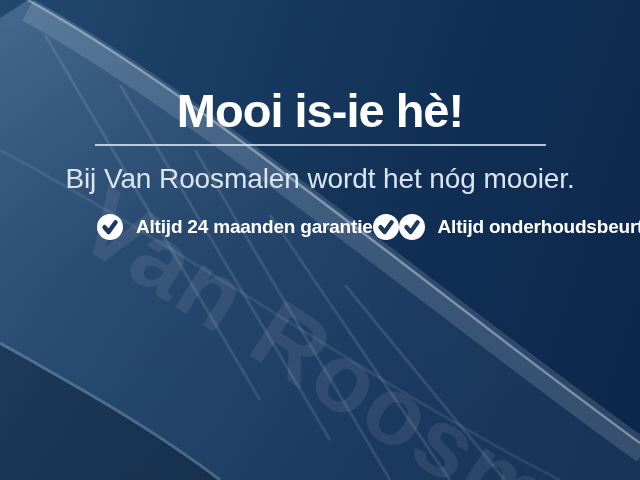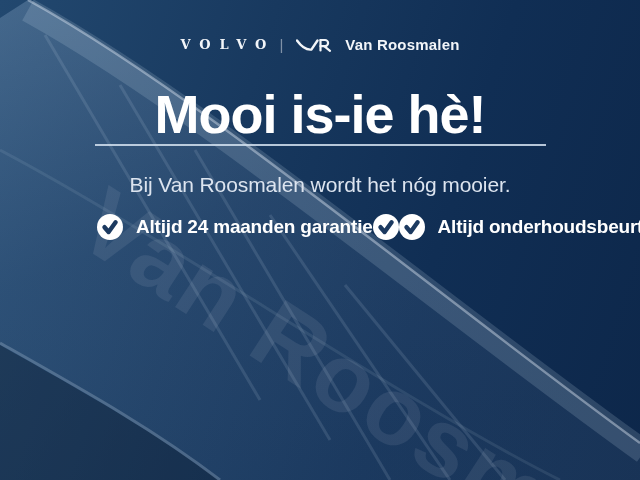--- a/index.html
+++ b/index.html
@@ -18,29 +18,29 @@
   .volvo-wordmark{
     font-family:"DejaVu Serif",serif;font-weight:700;font-size:13px;
     letter-spacing:9px;margin-right:-9px;color:#f2f5f9;
   }
   .logo-sep{color:rgba(255,255,255,.45);font-size:15px;font-weight:300;}
   .vr-mark{display:inline-flex;align-items:center;}
   .dealer-name{font-size:15px;font-weight:600;letter-spacing:.2px;color:#f2f5f9;}
   
   .title{
     position:absolute;top:87px;left:0;right:0;z-index:2;margin:0;
-    text-align:center;font-size:54px;line-height:1;font-weight:700;letter-spacing:-1px;color:#fff;
+    text-align:center;font-size:47px;line-height:1;font-weight:700;letter-spacing:-1px;color:#fff;
   }
   .divider{
     position:absolute;top:144px;left:95px;width:451px;height:2px;z-index:2;
     background:rgba(212,226,240,.85);
   }
   .subtitle{
-    position:absolute;top:153px;left:0;right:0;z-index:2;margin:18px;
-    text-align:center;font-size:21px;line-height:1.3;font-weight:400;
+    position:absolute;top:153px;left:0;right:0;z-index:2;margin:8px;
+    text-align:center;font-size:28px;line-height:1.3;font-weight:400;
     letter-spacing:-.1px;color:#dce4ef;
   }
   
   .checklist{
     position:absolute;top:210px;left:97px;z-index:2;
     margin:0;padding:0;list-style:none;display:flex;flex-direction:row;
   }
   .checklist li{display:flex;align-items:center;gap:13px;height:34px;}
   .check{
     flex:0 0 auto;width:26px;height:26px;border-radius:50%;background:#fff;
@@ -79,33 +79,20 @@
 
     <g stroke="#cfe0f0" stroke-opacity="0.13" stroke-width="3">
       <line x1="45" y1="35" x2="260" y2="400"></line>
       <line x1="120" y1="85" x2="330" y2="440"></line>
       <line x1="195" y1="150" x2="390" y2="480"></line>
       <line x1="270" y1="215" x2="450" y2="480"></line>
       <line x1="345" y1="285" x2="505" y2="480"></line>
     </g>
   </svg>
 
-  <header class="logo-row">
-    <span class="volvo-wordmark">VOLVO</span>
-    <span class="logo-sep">|</span>
-    <span class="vr-mark">
-      <svg width="36" height="16" viewBox="0 0 36 16">
-        <path d="M1 3.5 C6 10.5, 11.5 13, 15.5 12.5 L21.5 3.5" fill="none" stroke="#f2f5f9" stroke-width="2.4" stroke-linecap="round"></path>
-        <path d="M24.5 3 V13.5" fill="none" stroke="#f2f5f9" stroke-width="2.2" stroke-linecap="round"></path>
-        <path d="M24.5 3 H29 A3.1 3.1 0 0 1 29 9.2 H24.5" fill="none" stroke="#f2f5f9" stroke-width="2.2" stroke-linecap="round"></path>
-        <path d="M28.5 9.4 L34 13.8" fill="none" stroke="#f2f5f9" stroke-width="2.2" stroke-linecap="round"></path>
-      </svg>
-    </span>
-    <span class="dealer-name">Van Roosmalen</span>
-  </header>
 
   <h1 class="title">Mooi is-ie hè!</h1>
   <div class="divider"></div>
   <p class="subtitle">Bij Van Roosmalen wordt het nóg mooier.</p>
 
   <ul class="checklist">
     <li>
       <span class="check">
         <svg width="26" height="26" viewBox="0 0 26 26">
             <path d="M7.5 13.2 L11.6 18 L18.6 8.3" fill="none" stroke="#1c3a60" stroke-width="4.4" stroke-linecap="round" stroke-linejoin="round"></path>

